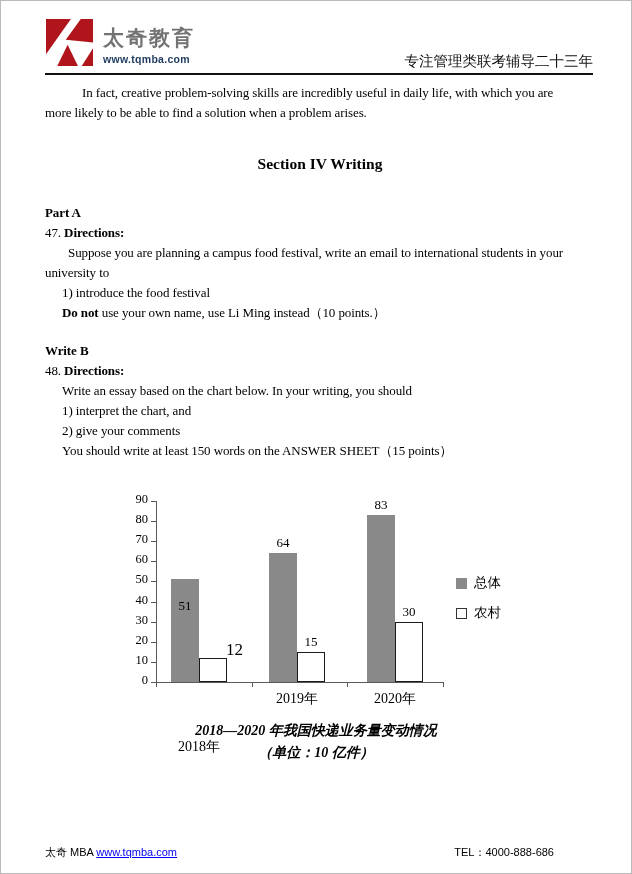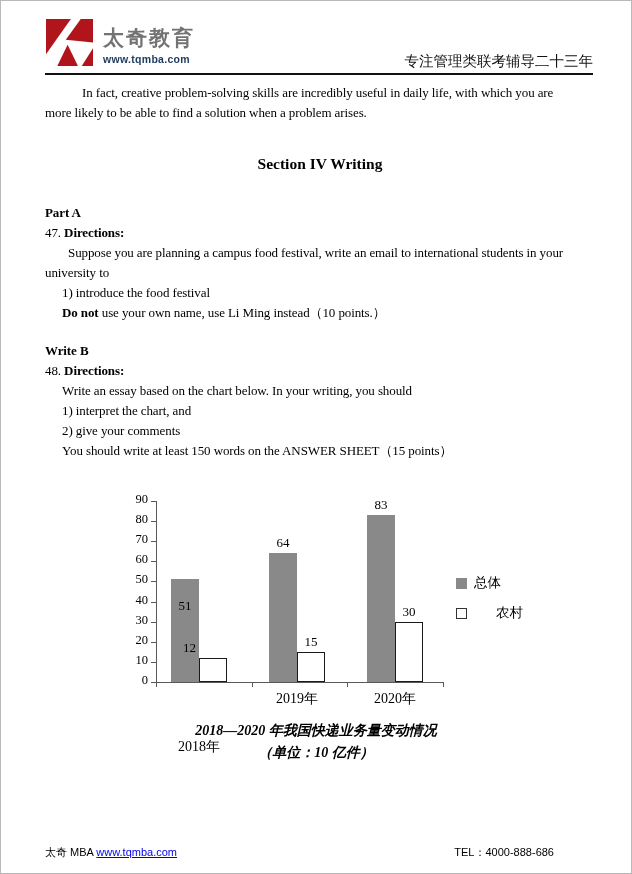--- a/index.html
+++ b/index.html
@@ -134,36 +134,36 @@
       <div style="left: 28px; top: 10px; width: 5px; height: 1px; background: rgb(89, 89, 89);"></div>
       <div style="left: 33px; top: 10px; width: 1px; height: 185px; background: rgb(89, 89, 89);"></div>
       <div style="left: 33px; top: 191px; width: 287px; height: 1px; background: rgb(89, 89, 89);"></div>
       <div style="left: 33px; top: 191px; width: 1px; height: 5px; background: rgb(89, 89, 89);"></div>
       <div style="left: 128.667px; top: 191px; width: 1px; height: 5px; background: rgb(89, 89, 89);"></div>
       <div style="left: 224.333px; top: 191px; width: 1px; height: 5px; background: rgb(89, 89, 89);"></div>
       <div style="left: 320px; top: 191px; width: 1px; height: 5px; background: rgb(89, 89, 89);"></div>
       <div style="left: 48px; top: 88.4333px; width: 28px; height: 102.567px; background: rgb(137, 137, 137);"></div>
       <div style="left: 76px; top: 166.867px; width: 28px; height: 24.1333px; background: rgb(255, 255, 255); border: 1.5px solid rgb(26, 26, 26); box-sizing: border-box;"></div>
       <div style="left: 32px; top: 70.4333px; width: 60px; text-align: center; font-size: 13px; margin-top: 37px;">51</div>
-      <div style="left: 60px; top: 148.867px; width: 60px; text-align: left; font-size: 13px;">12</div>
+      <div style="left: 60px; top: 148.867px; width: 60px; text-align: right; font-size: 17px;">12</div>
       <div style="left: 36px; top: 199px; width: 80px; text-align: center; font-size: 14px; margin-top: 48px;">2018年</div>
       <div style="left: 146px; top: 62.2889px; width: 28px; height: 128.711px; background: rgb(137, 137, 137);"></div>
       <div style="left: 174px; top: 160.833px; width: 28px; height: 30.1667px; background: rgb(255, 255, 255); border: 1.5px solid rgb(26, 26, 26); box-sizing: border-box;"></div>
       <div style="left: 130px; top: 44.2889px; width: 60px; text-align: center; font-size: 13px;">64</div>
       <div style="left: 158px; top: 142.833px; width: 60px; text-align: center; font-size: 13px;">15</div>
       <div style="left: 134px; top: 199px; width: 80px; text-align: center; font-size: 14px;">2019年</div>
       <div style="left: 244px; top: 24.0778px; width: 28px; height: 166.922px; background: rgb(137, 137, 137);"></div>
       <div style="left: 272px; top: 130.667px; width: 28px; height: 60.3333px; background: rgb(255, 255, 255); border: 1.5px solid rgb(26, 26, 26); box-sizing: border-box;"></div>
       <div style="left: 228px; top: 6.07778px; width: 60px; text-align: center; font-size: 13px;">83</div>
       <div style="left: 256px; top: 112.667px; width: 60px; text-align: center; font-size: 13px;">30</div>
       <div style="left: 232px; top: 199px; width: 80px; text-align: center; font-size: 14px;">2020年</div>
       <div style="left: 333px; top: 87px; width: 11px; height: 11px; background: rgb(137, 137, 137); box-sizing: border-box;"></div>
       <div style="left: 351px; top: 83px; font-size: 13.5px;">总体</div>
       <div style="left: 333px; top: 117px; width: 11px; height: 11px; background: rgb(255, 255, 255); box-sizing: border-box; border: 1.5px solid rgb(51, 51, 51);"></div>
-      <div style="left: 351px; top: 113px; font-size: 13.5px; margin-left: 22px;">农村</div>
+      <div style="left: 351px; top: 113px; font-size: 13.5px;">农村</div>
     </div>
   <div class="caption caption-1">2018—2020 年我国快递业务量变动情况</div>
   <div class="caption caption-2">（单位：10 亿件）</div>
 
   <div class="footer">
     <div class="footer-left"><span>太奇 MBA </span><span class="footer-link">www.tqmba.com</span></div>
     <div class="footer-right">TEL：4000-888-686</div>
   </div>
 
 </div>

